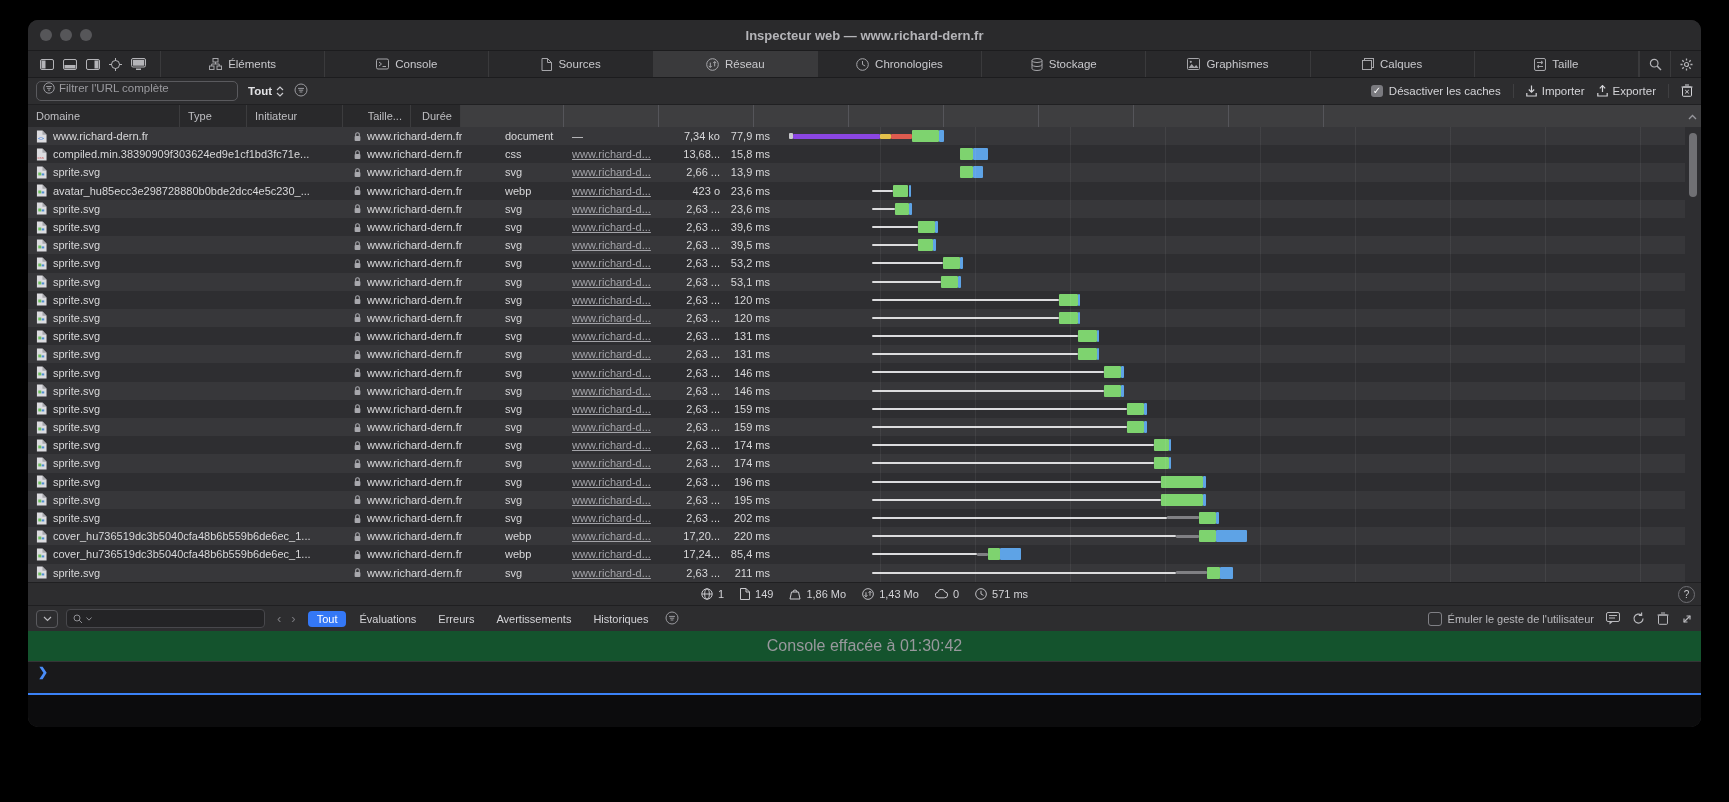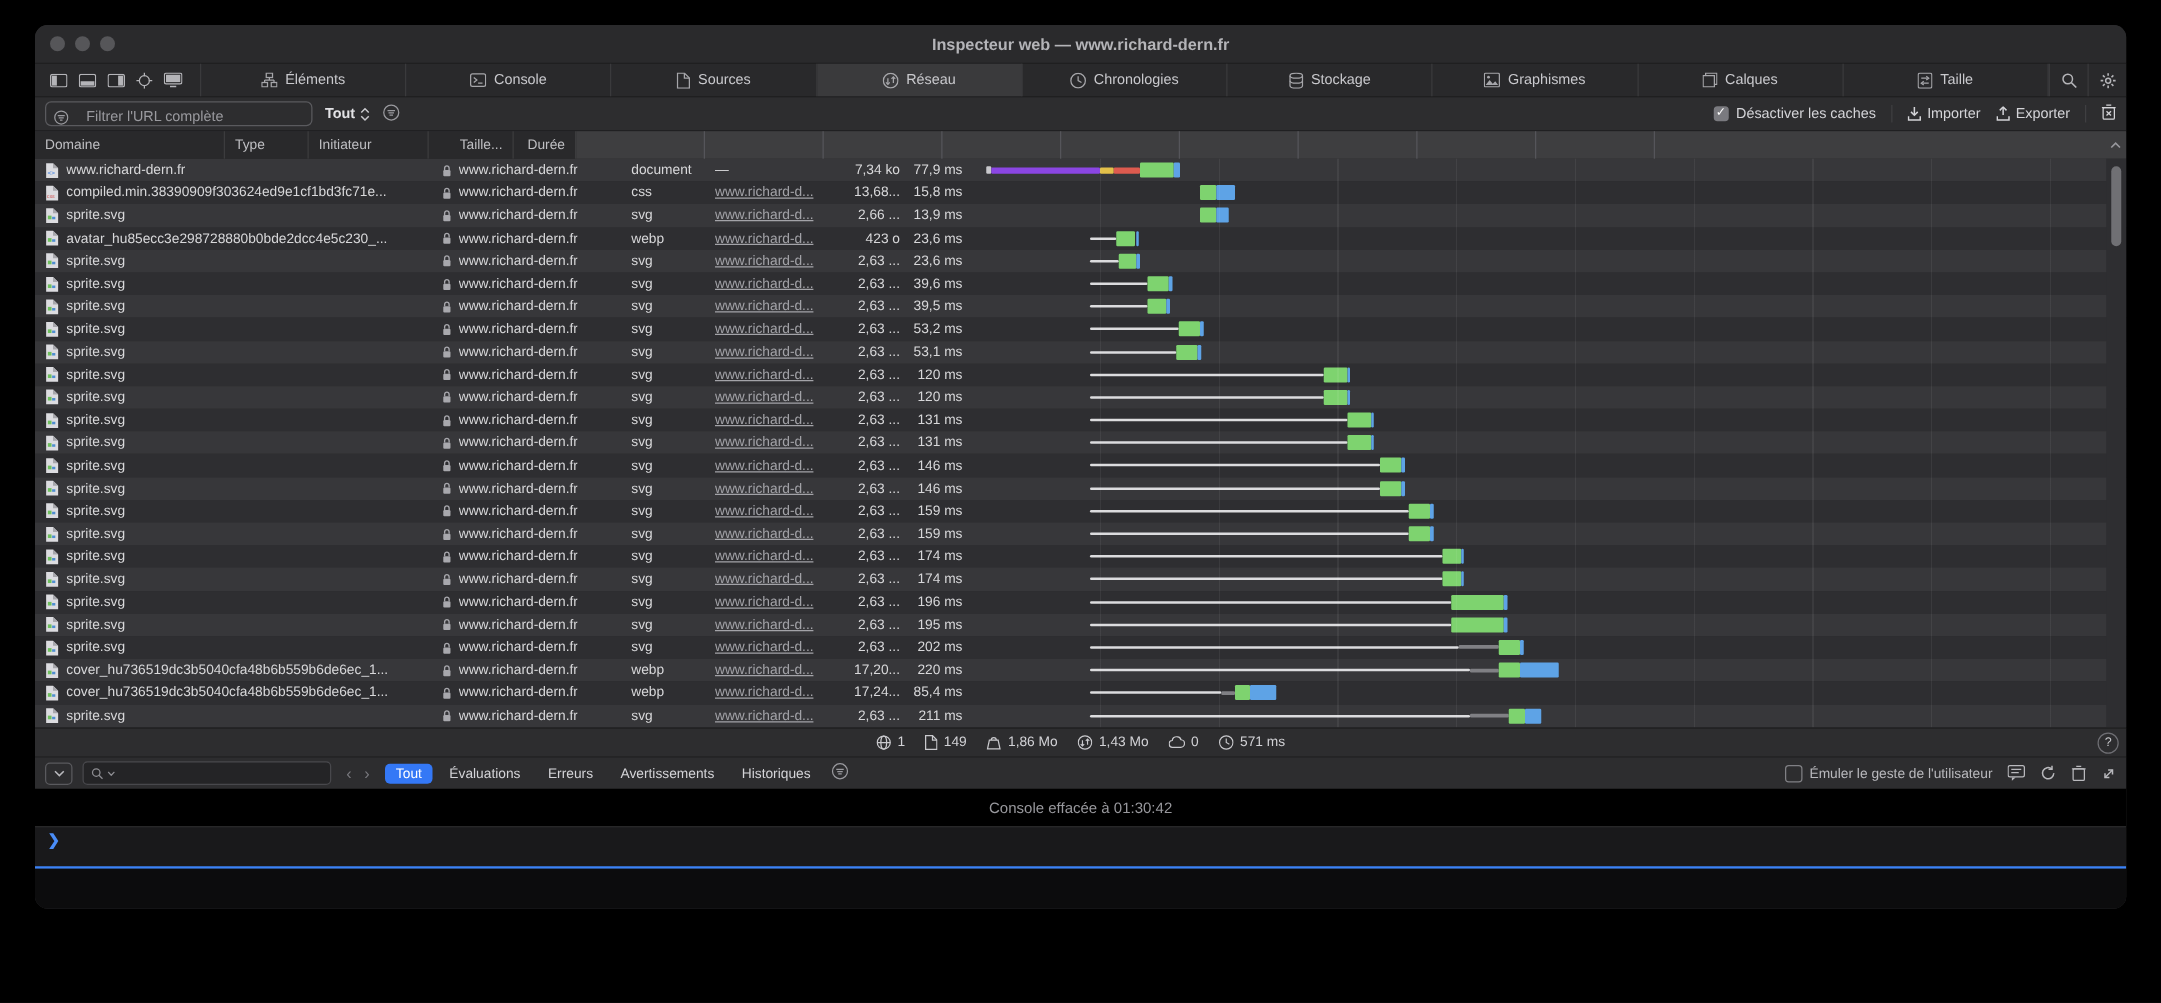--- a/index.html
+++ b/index.html
@@ -20,22 +20,22 @@
   .tabs{flex:1;display:flex;}
   .tab{flex:1;display:flex;align-items:center;justify-content:center;gap:6px;color:#c9c9cd;font-size:11.5px;
     border-right:1px solid #3a3a3c;cursor:default;}
   .tab.active{background:#3a3a3c;}
   .tab svg{display:block;opacity:.9;}
   .tabbar-right{display:flex;align-items:center;}
   .tb-icon{width:30px;height:100%;display:flex;align-items:center;justify-content:center;border-left:1px solid #3a3a3c;}
   
   .filterbar{height:26px;background:#2d2d2f;border-bottom:1px solid #202022;display:flex;align-items:center;
     padding:0 8px;gap:10px;flex:0 0 auto;color:#c9c9cd;font-size:11.5px;}
-  .filter-pill{display:flex;align-items:flex-end;gap:14px;border:1px solid #5a5a5e;border-radius:5px;height:18px;
-    padding:0 16px 0 6px;color:#9a9a9f;min-width:190px;}
+  .filter-pill{display:flex;align-items:flex-start;gap:4px;border:1px solid #5a5a5e;border-radius:5px;height:18px;
+    padding:0 4px 0 6px;color:#9a9a9f;min-width:190px;}
   .scope{display:flex;align-items:center;gap:4px;color:#e3e3e6;font-weight:600;}
   .fb-spacer{flex:1;}
   .fb-right{display:flex;align-items:center;gap:12px;color:#d4d4d8;}
   .chk{width:12px;height:12px;border-radius:3px;display:inline-flex;align-items:center;justify-content:center;
     font-size:10px;line-height:1;}
   .chk.on{background:#7a7a7f;color:#fff;}
   .chk.off{border:1px solid #808085;background:transparent;}
   .fb-div{width:1px;height:14px;background:#3f3f41;}
   .btn{display:flex;align-items:center;gap:5px;}
   
@@ -77,22 +77,22 @@
   .csearch{width:185px;height:17px;border:1px solid #48484c;border-radius:4px;background:#242426;display:flex;
     align-items:center;padding:0 6px;gap:3px;color:#8e8e93;}
   .cnav{display:flex;gap:10px;color:#78787d;font-size:13px;margin:0 4px;}
   .ctabs{display:flex;gap:4px;align-items:center;}
   .ctab{padding:2px 9px;border-radius:4px;color:#d4d4d8;}
   .ctab.active{background:#3478f6;color:#fff;}
   .cb-spacer{flex:1;}
   .cb-right{display:flex;align-items:center;gap:12px;color:#b9b9bd;}
   .cicon{display:flex;align-items:center;}
   
-  .cmsg{height:30px;background:#000000;display:flex;align-items:center;justify-content:center;
-    color:#98989d;font-size:12px;border-bottom:1px solid #343436;flex:0 0 auto;}
+  .cmsg{height:30px;background:#14532d;display:flex;align-items:center;justify-content:center;
+    color:#98989d;font-size:16px;border-bottom:1px solid #343436;flex:0 0 auto;}
   .promptrow{height:33px;background:#19191b;border-bottom:2px solid #3b82f7;display:flex;align-items:flex-start;
     padding:3px 0 0 10px;flex:0 0 auto;box-sizing:border-box;}
   .chev{color:#4a8df8;font-size:12px;font-weight:700;}
   .blackfoot{flex:1;background:#0c0c0d;}
   svg{shape-rendering:geometricPrecision;}
 </style>
 </head>
 <body>
 
 <div class="screen">

